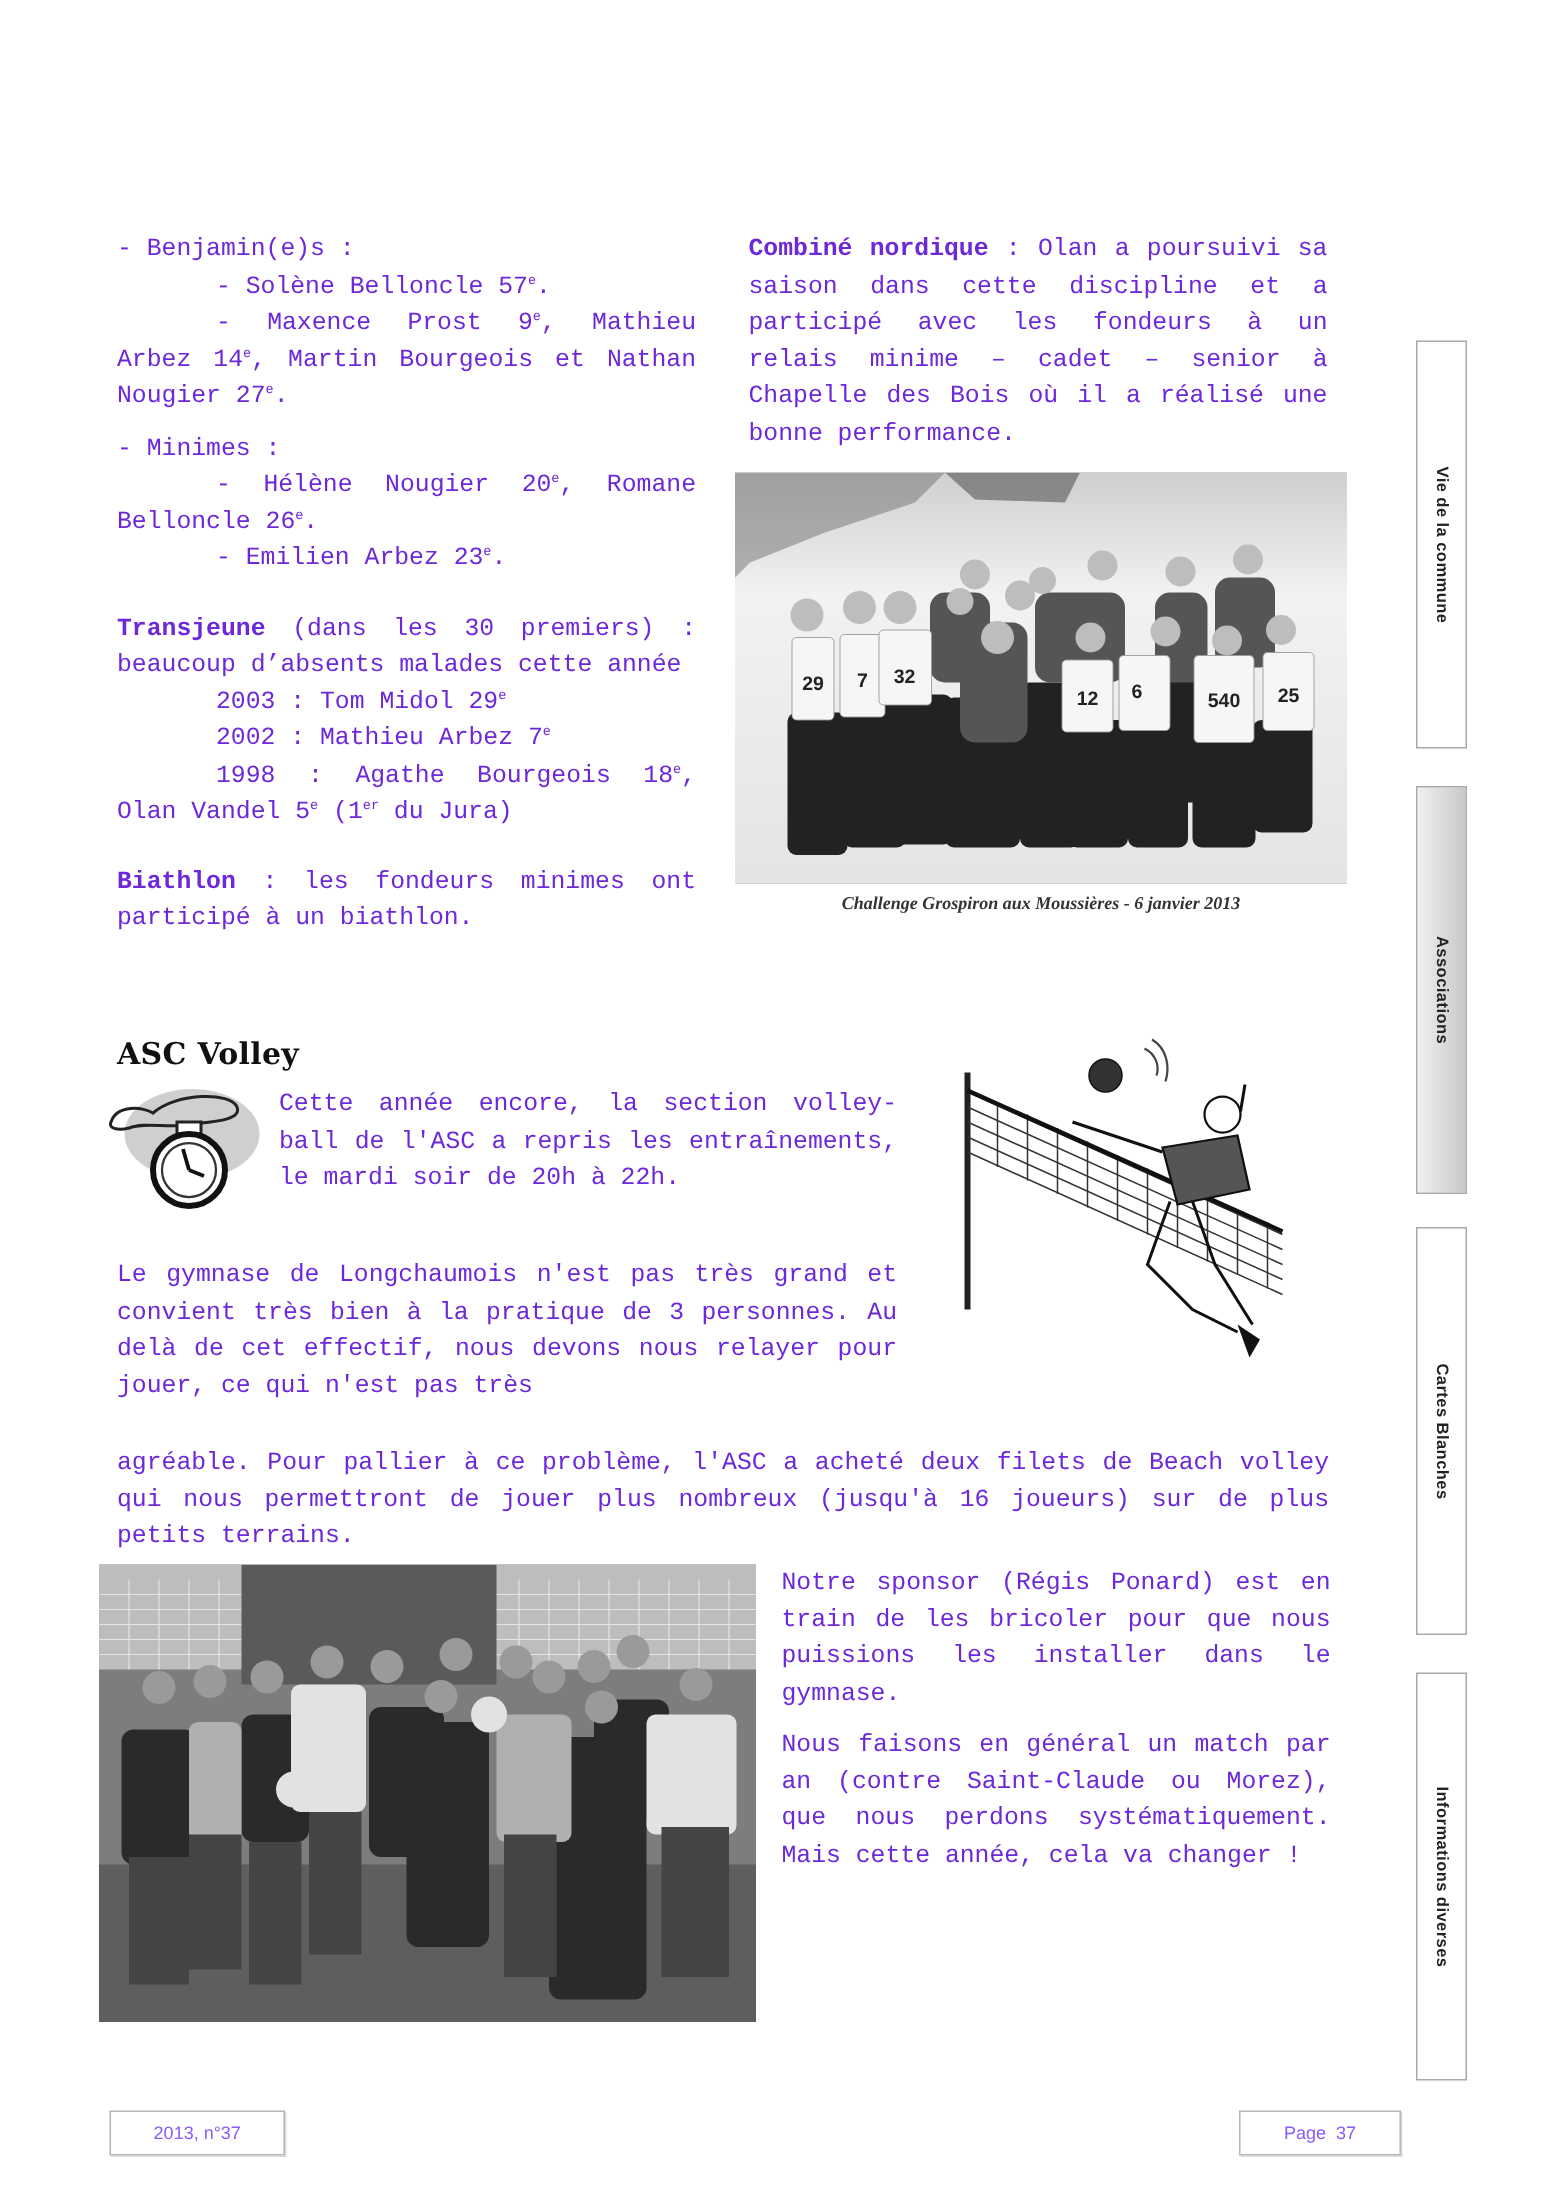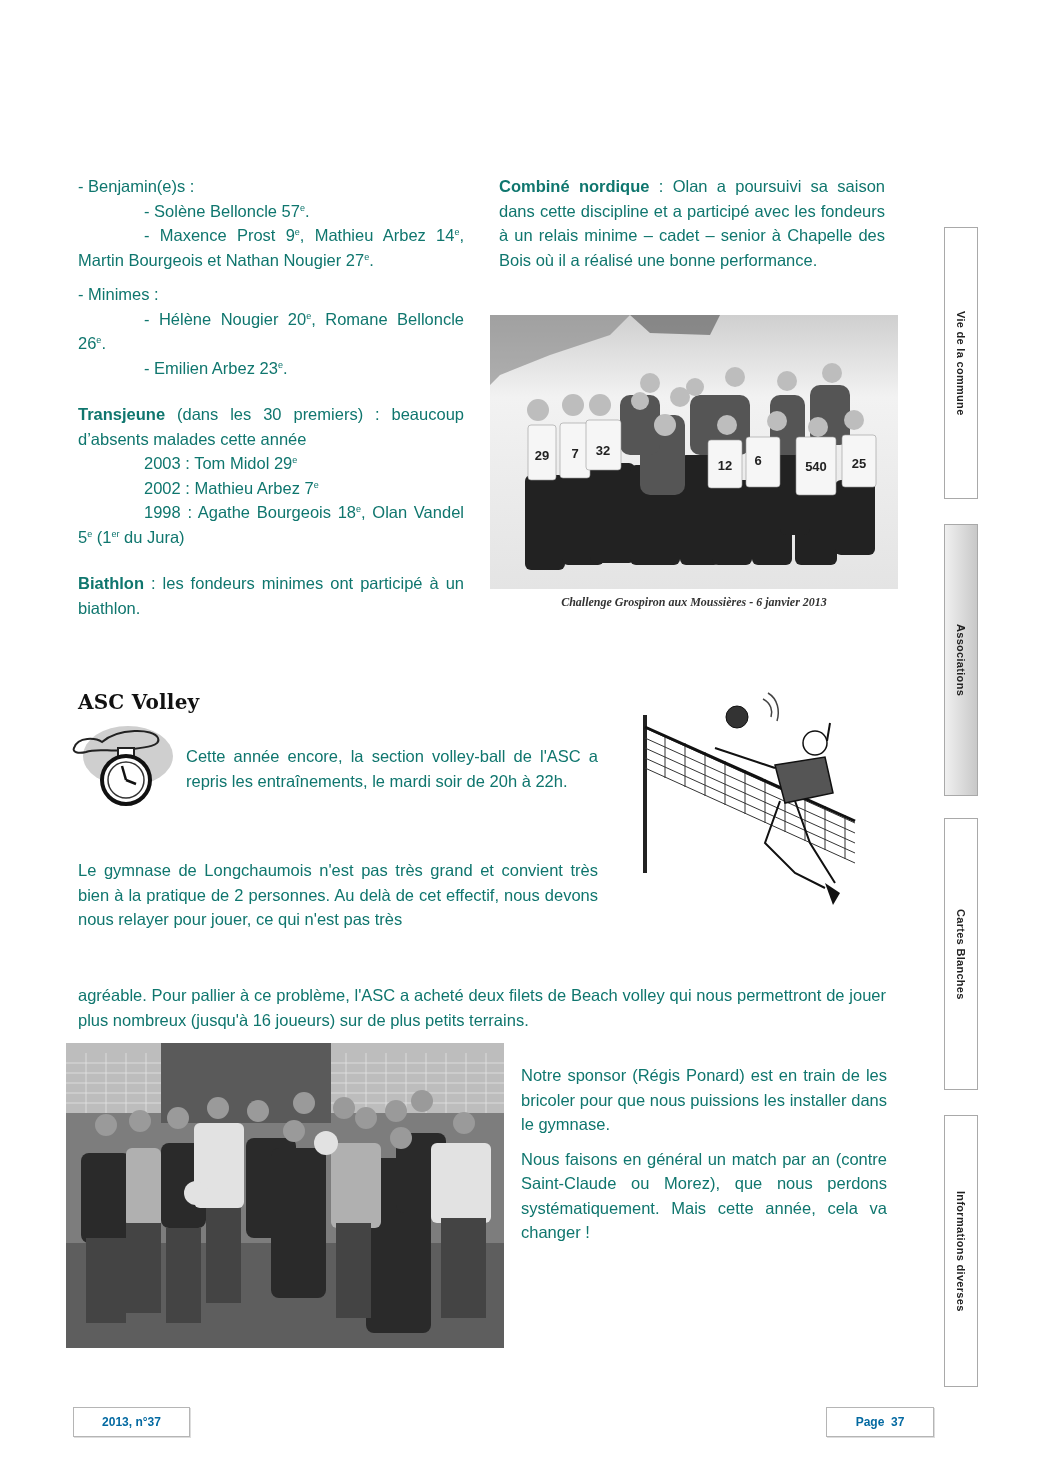--- a/index.html
+++ b/index.html
@@ -1,18 +1,18 @@
 <!DOCTYPE html>
 <html><head>
 <meta charset="utf-8">
 <style>
   * { box-sizing: border-box; margin: 0; padding: 0; }
   html, body { width: 1040px; height: 1471px; background: #ffffff; overflow: hidden; }
   body { position: relative; font-family: "DejaVu Serif", "Liberation Serif", serif; color: #1a1a1a; }
-  .txt { font-family: Liberation Sans, sans-serif; font-size: 16.5px; line-height: 24.5px; color: #0f766e; text-align: justify; margin-top: 20px; }
+  .txt { font-family: Liberation Mono, monospace; font-size: 16.5px; line-height: 24.5px; color: #6d28d9; text-align: justify; }
   .abs { position: absolute; }
   p { margin: 0; }
   .gap { margin-top: 10px; }
   .ind { padding-left: 66px; }
   b, .b { font-weight: bold; }
   sup { font-size: 9px; vertical-align: 6px; line-height: 0; }
 
   
   #col-left { left: 78px; top: 154px; width: 386px; }
   
@@ -36,21 +36,21 @@
   
   .side-tab { position: absolute; left: 944px; width: 34px; border: 1.5px solid #a9a9a9; background: #fff; display: flex; align-items: center; justify-content: center; }
   .side-tab.active { background: linear-gradient(to right, #f0f0f0, #c8c8c8); }
   .side-tab span { writing-mode: vertical-rl; font-family: "Liberation Sans", sans-serif; font-weight: bold; font-size: 11px; color: #222; letter-spacing: 0.3px; white-space: nowrap; }
   #tab-vie { top: 227px; height: 272px; }
   #tab-assoc { top: 524px; height: 272px; }
   #tab-cartes { top: 818px; height: 272px; }
   #tab-infos { top: 1115px; height: 272px; }
 
   
-  .footer-box { position: absolute; top: 1407px; height: 30px; border: 1.5px solid #b5b5b5; background: #fff; display: flex; align-items: center; justify-content: center; font-family: "Liberation Sans", sans-serif; font-weight: bold; font-size: 12px; color: #0369a1; box-shadow: 1px 1px 0 #ddd; }
+  .footer-box { position: absolute; top: 1407px; height: 30px; border: 1.5px solid #b5b5b5; background: #fff; display: flex; align-items: center; justify-content: center; font-family: "Liberation Sans", sans-serif; font-weight: normal; font-size: 12px; color: #8b5cf6; box-shadow: 1px 1px 0 #ddd; }
   #footer-issue { left: 73px; width: 117px; }
   #footer-page { left: 826px; width: 108px; }
 </style>
 </head>
 <body>
 
 <div id="col-left" class="abs txt">
   <p>- Benjamin(e)s :</p>
   <p class="ind"><span>- Solène Belloncle 57</span><sup>e</sup><span>.</span></p>
   <p style="text-indent:66px;"><span>- Maxence Prost 9</span><sup>e</sup><span>, Mathieu Arbez 14</span><sup>e</sup><span>, Martin Bourgeois et Nathan Nougier 27</span><sup>e</sup><span>.</span></p>
@@ -151,21 +151,21 @@
     <circle cx="60" cy="62" r="24" fill="#fff" stroke="#111" stroke-width="4"></circle>
     <circle cx="60" cy="62" r="18" fill="#fff" stroke="#333" stroke-width="1.5"></circle>
     <line x1="60" y1="62" x2="56" y2="48" stroke="#111" stroke-width="2.5"></line>
     <line x1="60" y1="62" x2="70" y2="66" stroke="#111" stroke-width="2.5"></line>
   </svg>
 </div>
 
 <div id="volley-intro" class="abs txt">Cette année encore, la section volley-ball de l'ASC a repris les entraînements, le mardi soir de 20h à 22h.</div>
 
 <div id="volley-body" class="abs txt">
-  <p class="gap">Le gymnase de Longchaumois n'est pas très grand et convient très bien à la pratique de 2 personnes. Au delà de cet effectif, nous devons nous relayer pour jouer, ce qui n'est pas très</p>
+  <p class="gap">Le gymnase de Longchaumois n'est pas très grand et convient très bien à la pratique de 3 personnes. Au delà de cet effectif, nous devons nous relayer pour jouer, ce qui n'est pas très</p>
 </div>
 <div id="volley-wide" class="abs txt">agréable. Pour pallier à ce problème, l'ASC a acheté deux filets de Beach volley qui nous permettront de jouer plus nombreux (jusqu'à 16 joueurs) sur de plus petits terrains.</div>
 
 <div id="volley-illus" class="abs">
   <svg width="250" height="230" viewBox="0 0 250 230">
     <line x1="30" y1="32" x2="30" y2="190" stroke="#222" stroke-width="4"></line>
     <g stroke="#333" stroke-width="1">
       <path d="M30 45 L240 140 M30 55 L240 150 M30 65 L240 160 M30 75 L240 170 M30 85 L240 180"></path>
       <path d="M50 52 L50 95 M70 60 L70 104 M90 69 L90 113 M110 78 L110 122 M130 87 L130 131 M150 96 L150 140 M170 105 L170 149 M190 114 L190 158 M210 123 L210 167 M230 132 L230 176"></path>
     </g>

